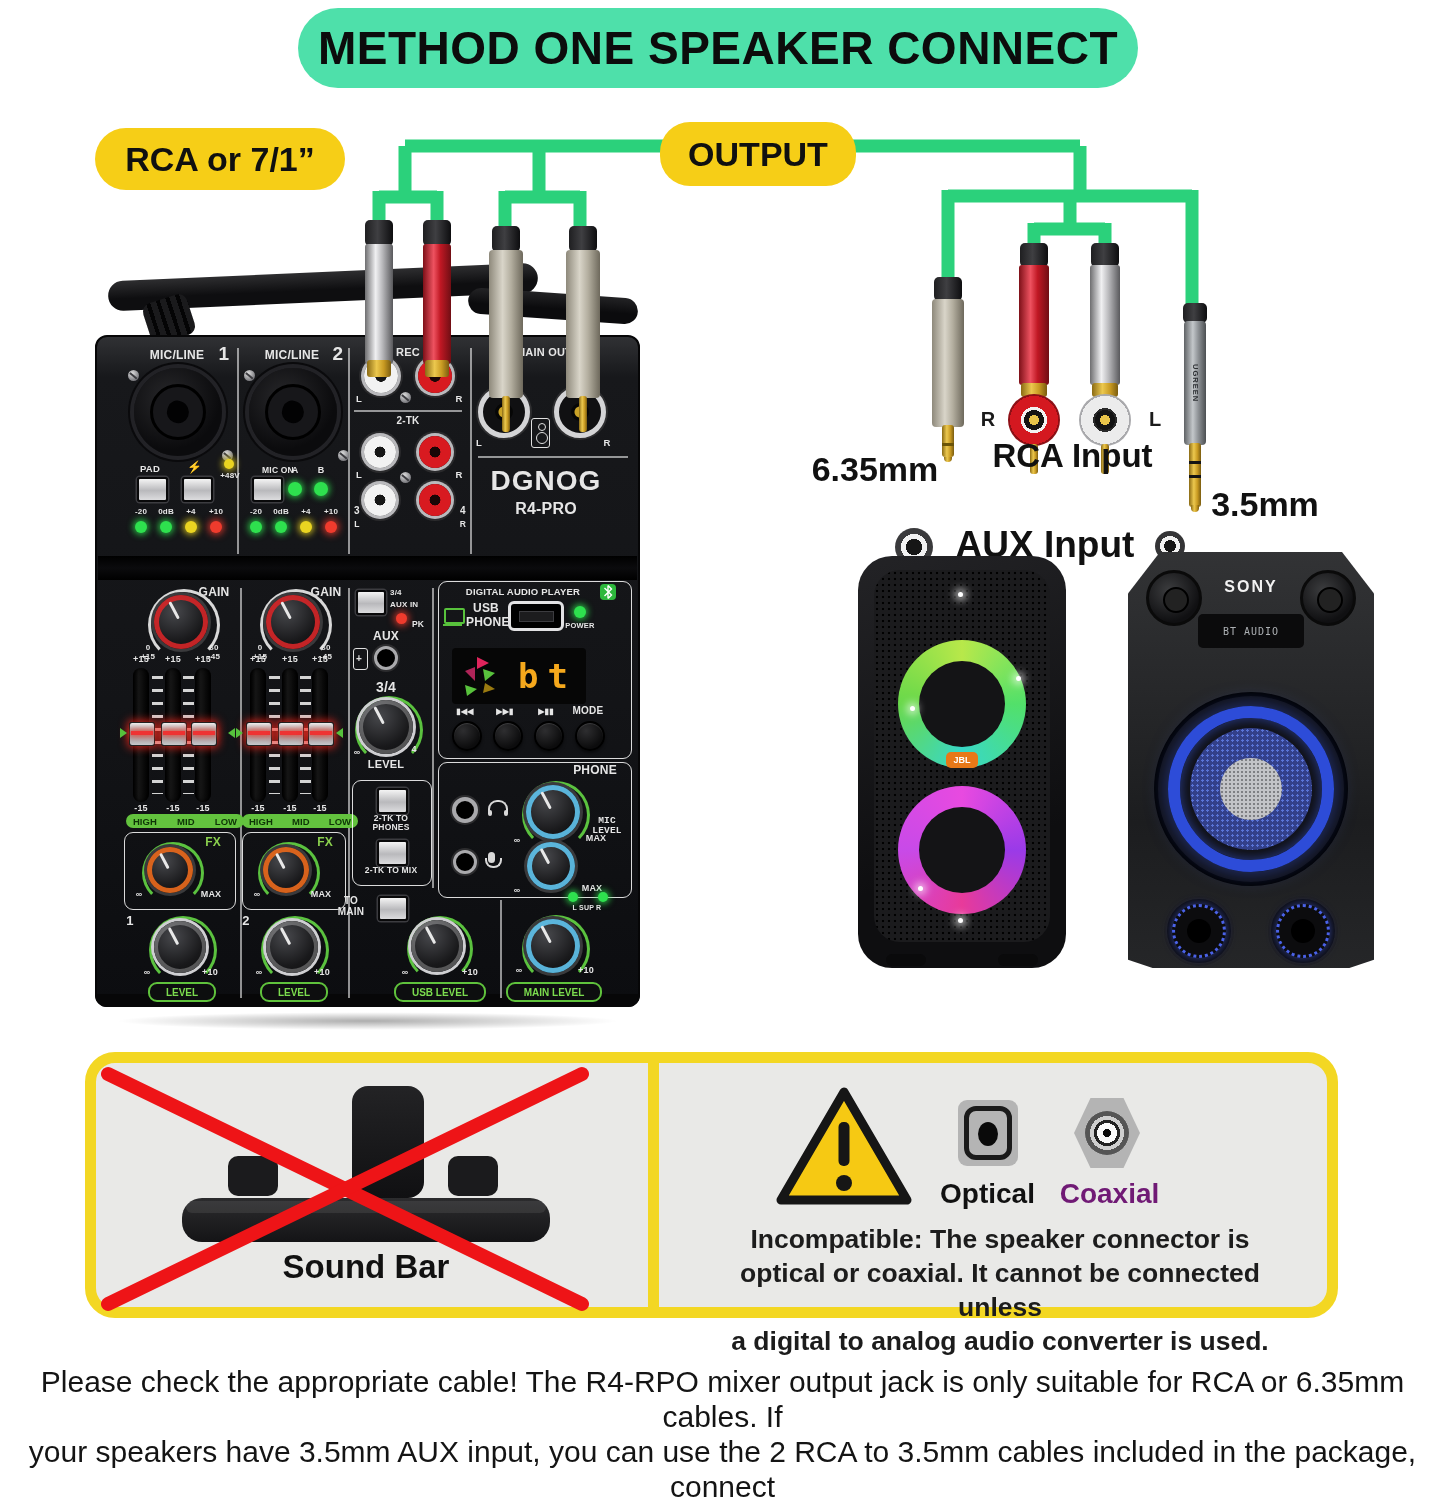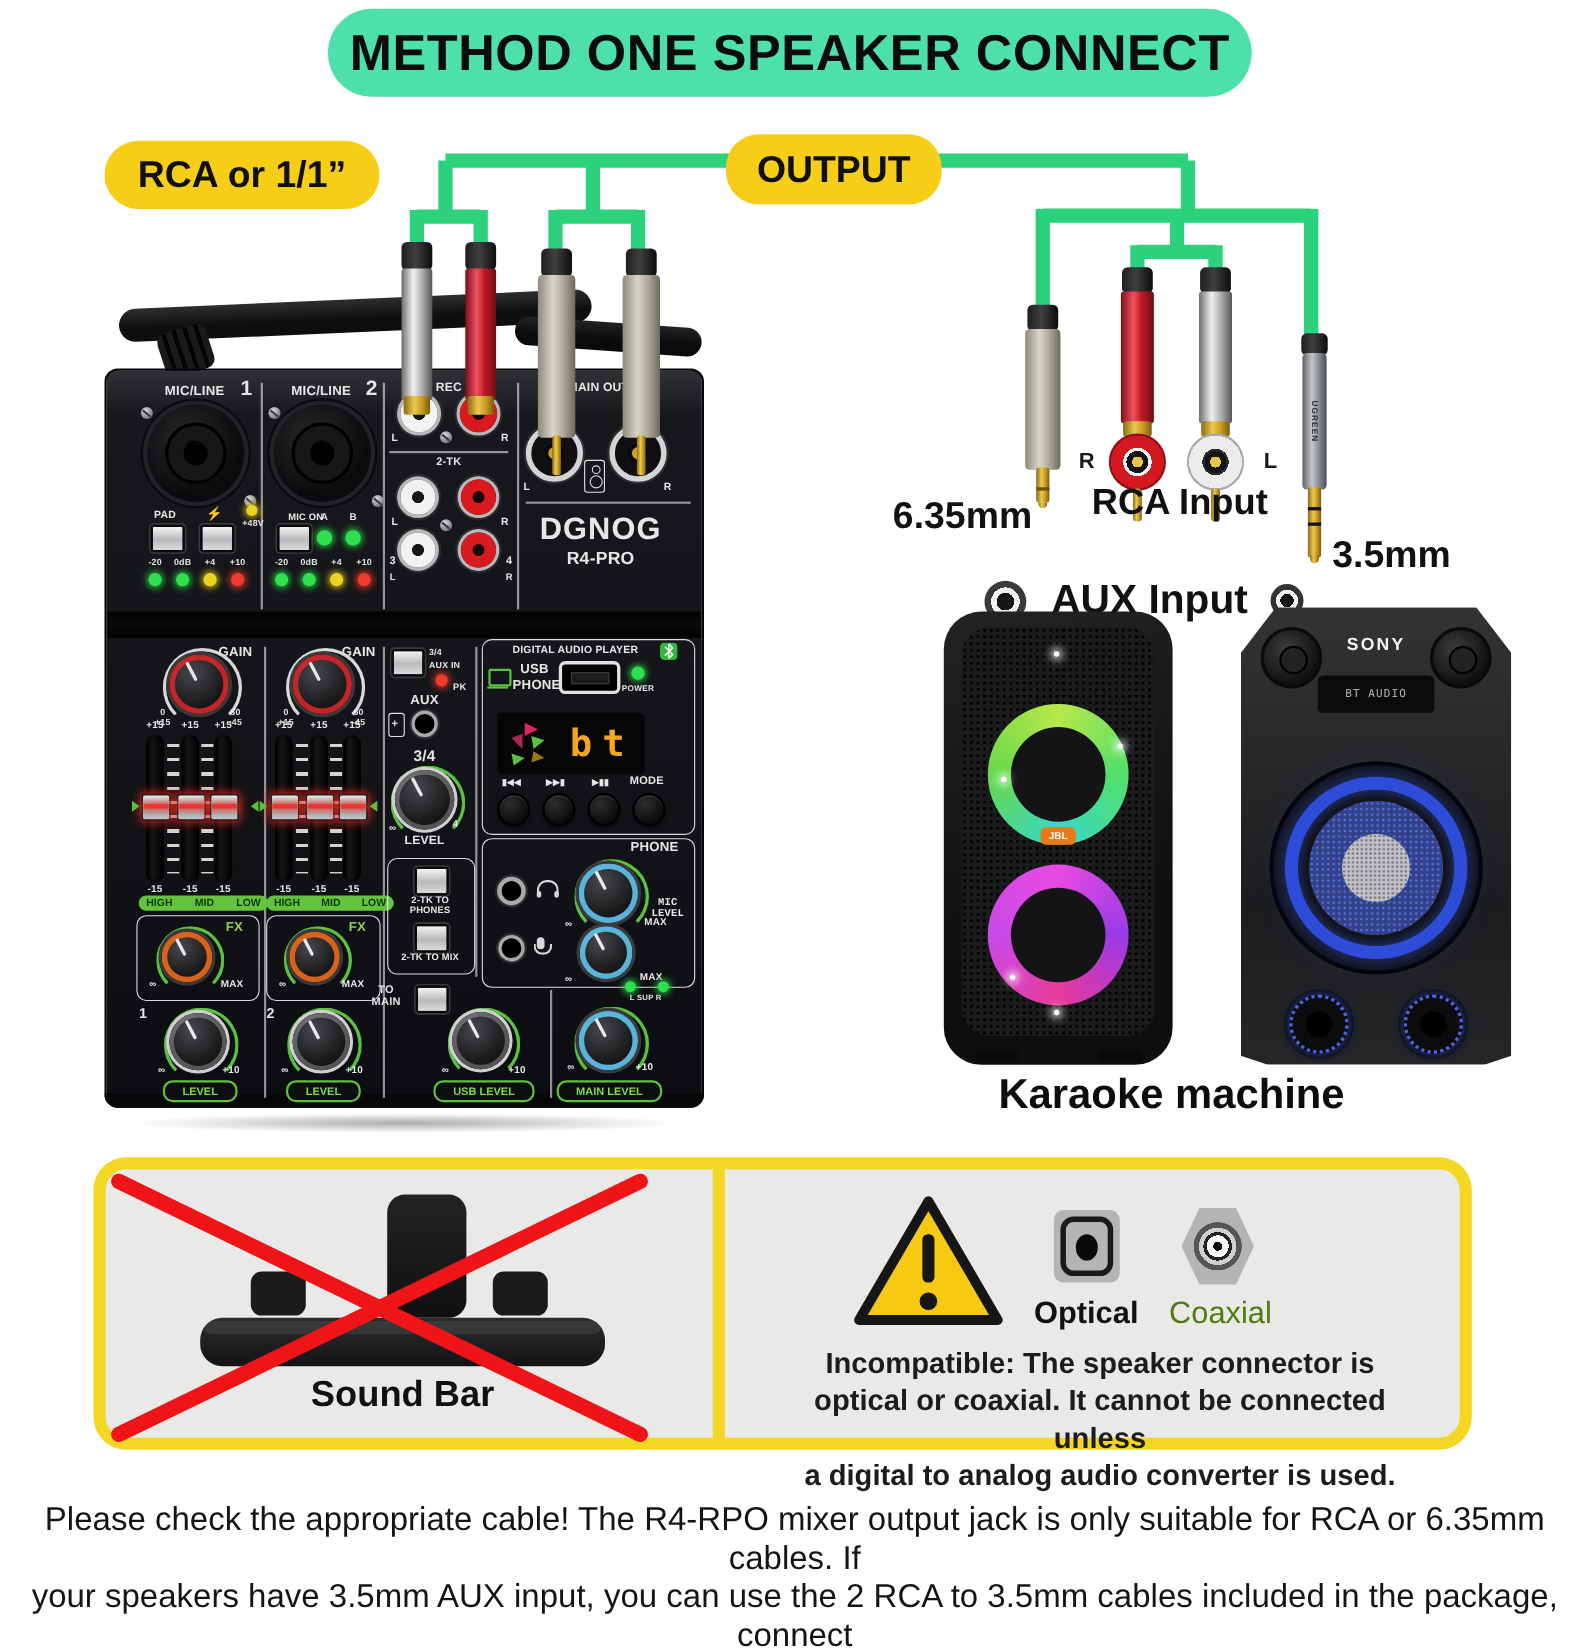--- a/index.html
+++ b/index.html
@@ -78,21 +78,21 @@
              M539 146 V197 M505 197 H580 M505 191 V240 M580 191 V240
              M1080 146 V196 M948 196 H1192 M948 190 V285 M1192 190 V312
              M1070 196 V229 M1034 229 H1105 M1034 223 V252 M1105 223 V252" fill="none" stroke="#2bd17b" stroke-width="13"></path>
   </svg>
 
   <div class="pill ctr" style="left:298px;top:8px;width:840px;height:80px;background:#4ee0aa;border-radius:42px;z-index:5;">
     <span style="font-size:46px;font-weight:700;letter-spacing:.5px;color:#0c0c0c;">METHOD ONE SPEAKER CONNECT</span>
   </div>
 
   <div class="pill" style="left:95px;top:128px;width:250px;height:62px;background:#f6ce17;border-radius:31px;z-index:5;">
-    <span style="font-size:34px;">RCA or 1/1”</span>
+    <span style="font-size:34px;">RCA or 7/1”</span>
   </div>
   <div class="pill" style="left:660px;top:122px;width:196px;height:64px;background:#f6ce17;border-radius:30px;z-index:5;">
     <span style="font-size:34px;">OUTPUT</span>
   </div>
 
   <div class="abs" style="left:108px;top:272px;width:430px;height:30px;background:linear-gradient(180deg,#2e2e30,#0e0e10 60%);border-radius:16px;transform:rotate(-2.5deg);z-index:2;"></div>
   <div class="abs" style="left:468px;top:293px;width:170px;height:26px;background:linear-gradient(180deg,#232325,#0b0b0d 60%);border-radius:13px;transform:rotate(4deg);z-index:2;"></div>
   <div class="abs" style="left:146px;top:298px;width:46px;height:42px;background:repeating-linear-gradient(90deg,#1a1a1c 0 6px,#040405 6px 10px);border-radius:9px;transform:rotate(-18deg);z-index:2;"></div>
 
   <div class="abs" style="left:95px;top:335px;width:545px;height:672px;background:linear-gradient(180deg,#303134,#17181b 6%,#131417 55%,#0c0d10);border:2px solid #060607;border-radius:12px;box-sizing:border-box;z-index:3;"></div>
@@ -487,21 +487,20 @@
     <div class="abs" style="left:36px;top:344px;width:70px;height:70px;border-radius:50%;background:#0c0c0e;border:3px solid #1e1e20;box-sizing:border-box;">
       <div class="abs" style="left:5px;top:5px;right:5px;bottom:5px;border-radius:50%;border:3px dotted #4a62e8;box-shadow:0 0 10px rgba(74,98,232,.6);box-sizing:border-box;"></div>
       <div class="abs" style="left:20px;top:20px;right:20px;bottom:20px;border-radius:50%;background:#000;"></div>
     </div>
     <div class="abs" style="left:140px;top:344px;width:70px;height:70px;border-radius:50%;background:#0c0c0e;border:3px solid #1e1e20;box-sizing:border-box;">
       <div class="abs" style="left:5px;top:5px;right:5px;bottom:5px;border-radius:50%;border:3px dotted #4a62e8;box-shadow:0 0 10px rgba(74,98,232,.6);box-sizing:border-box;"></div>
       <div class="abs" style="left:20px;top:20px;right:20px;bottom:20px;border-radius:50%;background:#000;"></div>
     </div>
   </div>
 
-  <span class="abs ctr" style="left:885px;top:974px;width:360px;font-size:38px;font-weight:700;color:#0d0d0d;z-index:2;">Karaoke machine</span>
 
   <div class="abs" style="left:85px;top:1052px;width:1253px;height:266px;background:#e9e9e7;border:11px solid #f3d723;border-radius:30px;box-sizing:border-box;z-index:2;"></div>
   <div class="abs" style="left:648px;top:1056px;width:11px;height:258px;background:#f3d723;z-index:3;"></div>
 
   <div class="abs" style="left:352px;top:1086px;width:72px;height:112px;background:linear-gradient(180deg,#232325,#101012);border-radius:16px;z-index:3;"></div>
   <div class="abs" style="left:228px;top:1156px;width:50px;height:40px;background:#1b1b1d;border-radius:10px;z-index:3;"></div>
   <div class="abs" style="left:448px;top:1156px;width:50px;height:40px;background:#1b1b1d;border-radius:10px;z-index:3;"></div>
   <div class="abs" style="left:182px;top:1198px;width:368px;height:44px;background:linear-gradient(180deg,#2c2c2e,#141416);border-radius:20px;z-index:3;">
     <div class="abs" style="left:4px;top:3px;width:360px;height:12px;border-radius:16px;background:rgba(255,255,255,.08);"></div>
   </div>
@@ -517,21 +516,21 @@
     <circle cx="72" cy="101" r="8" fill="#161616"></circle>
   </svg>
   <div class="abs" style="left:958px;top:1100px;width:60px;height:66px;background:#b4b4b4;border-radius:9px;z-index:3;">
     <div class="abs" style="left:6px;top:6px;right:6px;bottom:6px;border:5px solid #1a1a1a;border-radius:12px;box-sizing:border-box;"></div>
     <div class="abs" style="left:20px;top:22px;width:20px;height:24px;background:#0a0a0a;border-radius:50%;"></div>
   </div>
   <div class="abs" style="left:1074px;top:1098px;width:66px;height:70px;background:#b4b4b4;clip-path:polygon(25% 0,75% 0,100% 50%,75% 100%,25% 100%,0 50%);z-index:3;">
     <div class="abs" style="left:11px;top:13px;width:44px;height:44px;border-radius:50%;background:radial-gradient(circle,#0a0a0a 0 4px,#fafafa 4px 10px,#222 10px 13px,#cfcfcf 13px 17px,#555 17px 22px,#b4b4b4 22px);"></div>
   </div>
   <span class="abs ctr" style="left:930px;top:1178px;width:115px;font-size:28px;font-weight:700;color:#111;z-index:3;">Optical</span>
-  <span class="abs ctr" style="left:1052px;top:1178px;width:115px;font-size:28px;font-weight:400;color:#4d7c0f;z-index:3;">Coaxial</span>
+  <span class="abs ctr" style="left:1052px;top:1178px;width:115px;font-size:28px;font-weight:700;color:#701a75;z-index:3;">Coaxial</span>
   <div class="abs" style="left:698px;top:1222px;width:604px;z-index:3;text-align:center;color:#1c1c1c;font-size:26.5px;font-weight:600;line-height:34px;">
     <div>Incompatible: The speaker connector is</div>
     <div>optical or coaxial. It cannot be connected unless</div>
     <div>a digital to analog audio converter is used.</div>
   </div>
 
   <div class="abs" style="left:15px;top:1364px;width:1415px;text-align:center;color:#141414;font-size:30px;line-height:35px;z-index:2;">
     <div>Please check the appropriate cable! The R4-RPO mixer output jack is only suitable for RCA or 6.35mm cables. If</div>
     <div>your speakers have 3.5mm AUX input, you can use the 2 RCA to 3.5mm cables included in the package, connect</div>
 

